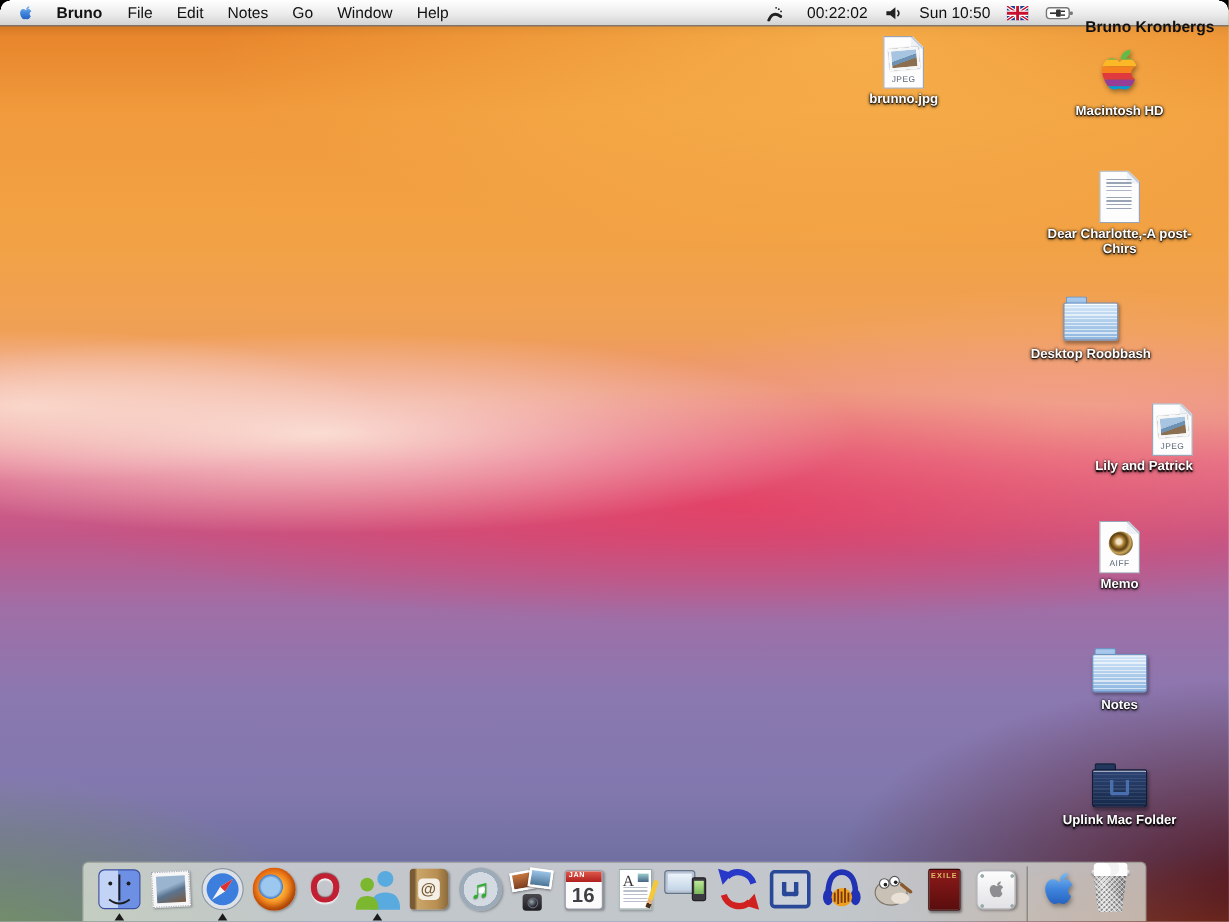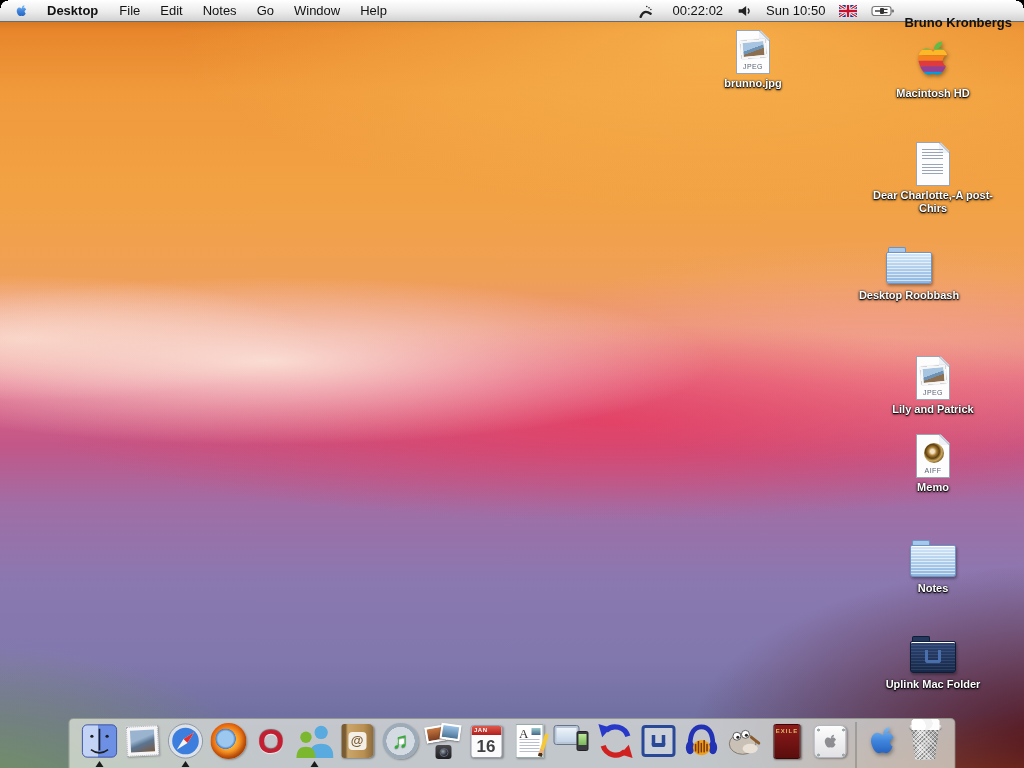--- a/index.html
+++ b/index.html
@@ -222,21 +222,21 @@
   <div class="left">
     <div class="apple-menu">
       <span>
         <svg width="15" height="16" viewBox="0 0 100 100">
             <g mask="url(#biteMask)">
               <rect width="100" height="100" fill="url(#aquaApple)"></rect>
             </g>
           </svg>
       </span>
     </div>
-    <span class="menu-item appname">Desktop</span>
+    <span class="menu-item appname">Bruno</span>
     <span class="menu-item">File</span>
     <span class="menu-item">Edit</span>
     <span class="menu-item">Notes</span>
     <span class="menu-item">Go</span>
     <span class="menu-item">Window</span>
     <span class="menu-item">Help</span>
   </div>
   <div class="right">
     <div class="status-item">
       <span>
@@ -331,21 +331,21 @@
 <div class="desk-icon" style="left:848px; top:236px;">
   <div class="art">
       <div class="folder">
     <span class="tab"></span>
         <span class="body"></span>
   </div>
     </div>
   <div class="icon-label">Desktop Roobbash</div>
 </div>
 
-<div class="desk-icon" style="left:872px; top:350px;">
+<div class="desk-icon" style="left:872px; top:330px;align-items:flex-end;">
   <div class="art">
       <div class="page">
     <span class="fold"></span>
         <span class="thumb"></span>
     <span class="badge">JPEG</span>
   </div>
     </div>
   <div class="icon-label">Lily and Patrick</div>
 </div>
 

